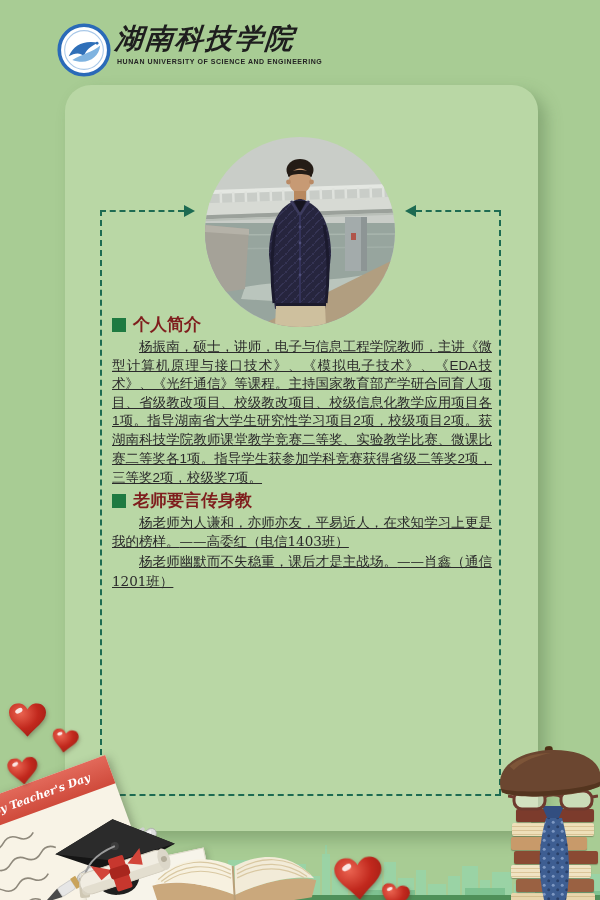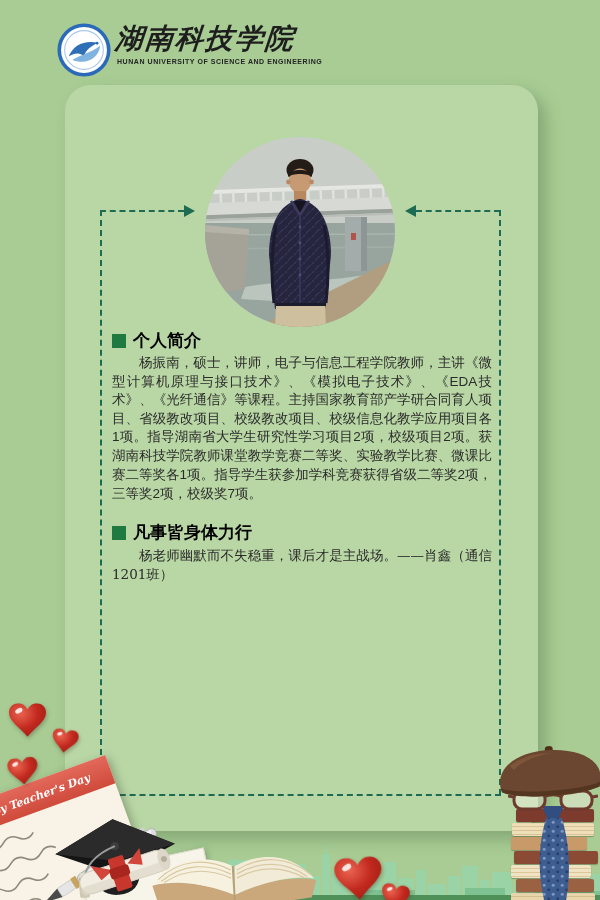--- a/index.html
+++ b/index.html
@@ -44,25 +44,25 @@
   .arrow-left  { border-right:11px solid #1d6b52; }
 
   
   .content {
     position:absolute; left:112px; top:312px; width:380px;
     color:#2b2b2b; font-size:13.5px; line-height:18.6px; text-align:justify;
     font-weight:500;
   }
   .sec-head {
     display:flex; align-items:center; gap:7px;
-    color:#000000; font-size:17px; font-weight:bold; line-height:22px;
-    margin:18px 0 2px;
+    color:#7f1d1d; font-size:17px; font-weight:bold; line-height:22px;
+    margin:2px 0 2px;
   }
   .sq { width:14px; height:14px; background:#1e7a41; flex:0 0 auto; }
-  .para { margin:0; text-indent:2em; }
+  .para { margin:0; text-indent:2em;text-decoration:underline; }
   .attrib { font-family:"DejaVu Serif", serif; }
 
   
   .skyline { position:absolute; left:0; bottom:0; width:600px; height:55px; }
 
   .heart { position:absolute; filter:drop-shadow(1px 2px 2px rgba(60,40,30,0.35)); }
   .heart-1 { left:9px;  top:703px; width:37px; height:34px; }
   .heart-2 { left:52px; top:729px; width:26px; height:24px; transform:rotate(8deg); }
   .heart-3 { left:8px;  top:757px; width:30px; height:28px; transform:rotate(-6deg); }
   .heart-4 { left:335px;top:857px; width:47px; height:43px; transform:rotate(-4deg); }
@@ -258,22 +258,23 @@
 
     <div class="sec-head">
       <span class="sq"></span>
       <span>个人简介</span>
     </div>
     <p class="para"><span>杨振南，硕士，讲师，电子与信息工程学院教师，主讲《微型计算机原理与接口技术》、《模拟电子技术》、《EDA技术》、《光纤通信》等课程。主持国家教育部产学研合同育人项目、省级教改项目、校级教改项目、校级信息化教学应用项目各1项。指导湖南省大学生研究性学习项目2项，校级项目2项。获湖南科技学院教师课堂教学竞赛二等奖、实验教学比赛、微课比赛二等奖各1项。指导学生获参加学科竞赛获得省级二等奖2项，三等奖2项，校级奖7项。</span><span class="attrib"></span></p>
 
 
     <div class="sec-head">
       <span class="sq"></span>
-      <span>凡事皆身体力行</span>
+      <span>老师要言传身教</span>
     </div>
+    <p class="para"><span>杨老师为人谦和，亦师亦友，平易近人，在求知学习上更是我的榜样。</span><span class="attrib">——高委红（电信1403班）</span></p>
     <p class="para"><span>杨老师幽默而不失稳重，课后才是主战场。</span><span class="attrib">——肖鑫（通信1201班）</span></p>
 
   </div>
 
   <div class="note">
     <div class="note-band">
       <span class="note-script">Happy Teacher's Day</span>
     </div>
     <svg class="note-lines" width="150" height="100" viewBox="0 0 150 100">
       <g stroke="#8f897c" stroke-width="1.6" fill="none">

